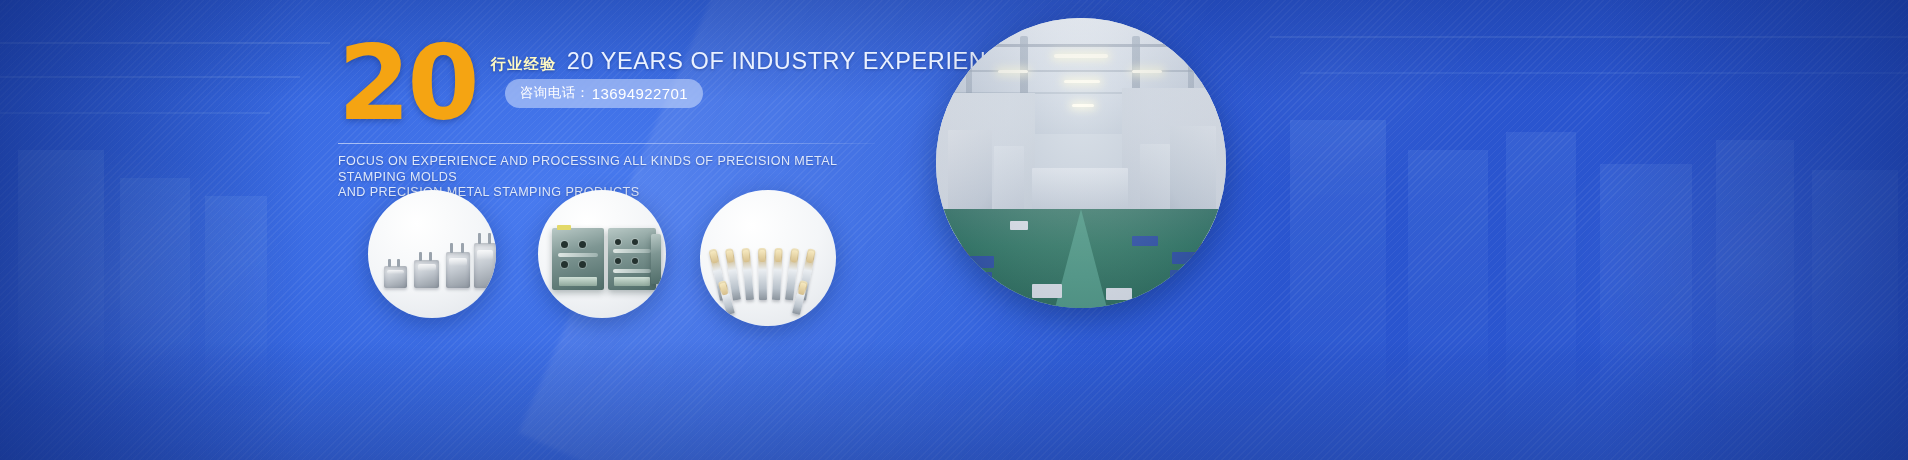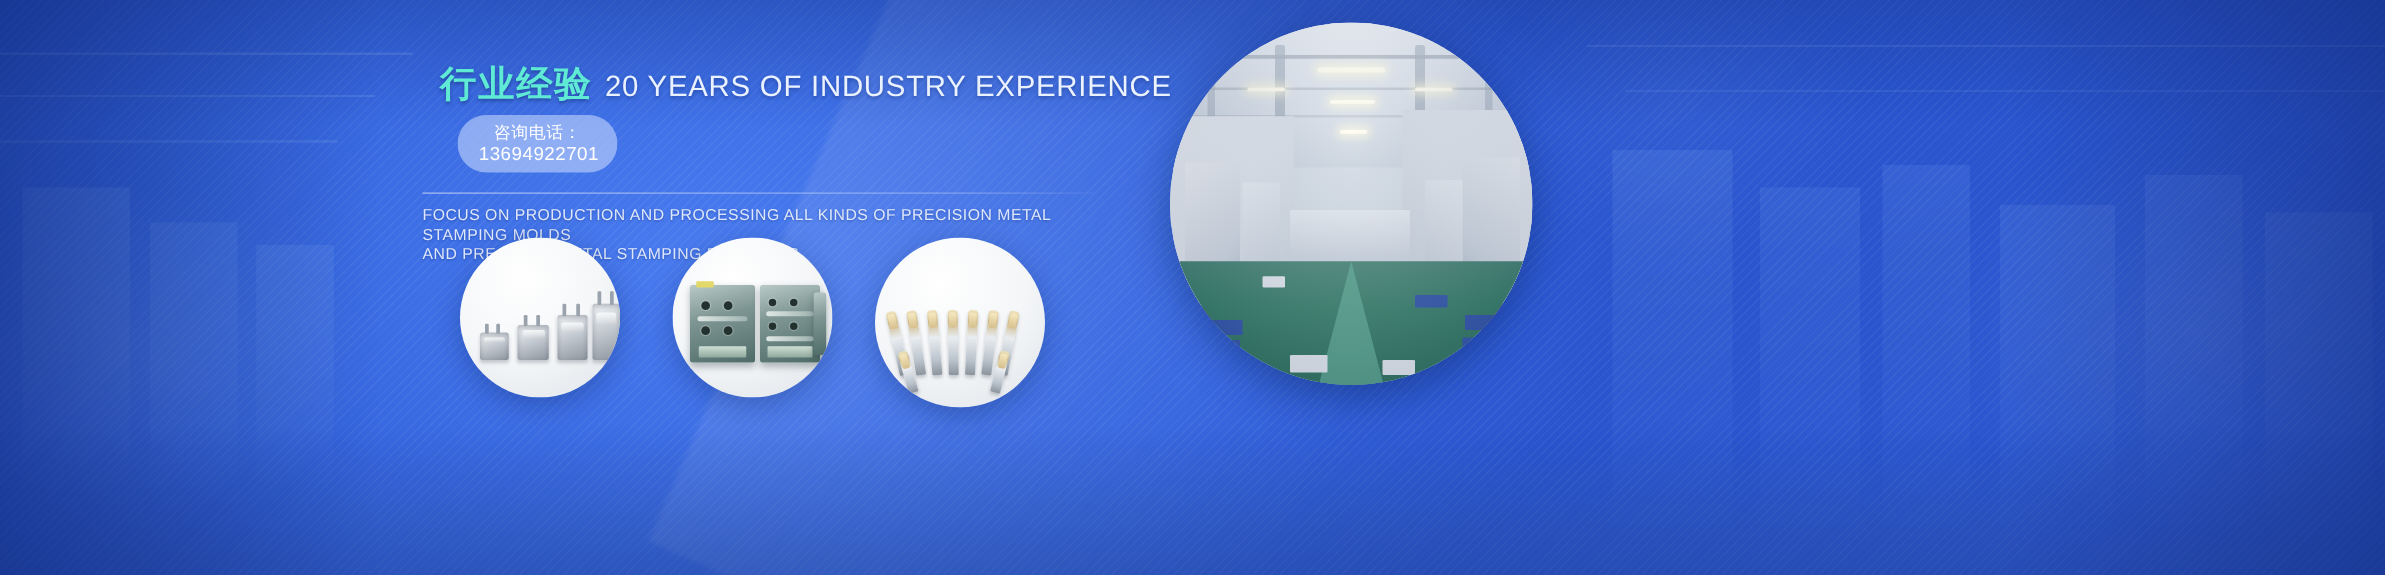--- a/index.html
+++ b/index.html
@@ -93,21 +93,21 @@
     letter-spacing:-3px;
     margin-top:4px;
     text-shadow:0 2px 6px rgba(10,30,90,.35);
   }
 
   .head-right { margin-left:14px; padding-top:12px; }
 
   .line1 { display:flex; align-items:baseline; white-space:nowrap; }
   .cn-small {
     font-family:"DejaVu Sans", sans-serif;
-    font-size:29px; font-weight:700; color:#5eead4;
+    font-size:15px; font-weight:700; color:#fef9c3;
     letter-spacing:1.5px;
     text-shadow:0 1px 3px rgba(10,30,90,.45);
   }
   .en-head {
     font-size:23.5px; color:#eaf1ff; font-weight:400;
     letter-spacing:.6px; margin-left:10px;
     text-shadow:0 1px 3px rgba(10,30,90,.35);
   }
 
   .line2 { display:flex; align-items:center; margin-top:4px; white-space:nowrap; }
@@ -117,21 +117,20 @@
     letter-spacing:1px;
     text-shadow:0 2px 4px rgba(10,30,90,.45);
   }
   .tel-pill {
     margin-left:14px;
     background:rgba(214,228,255,.52);
     border-radius:999px;
     padding:5px 15px 6px;
     display:flex; align-items:center;
     backdrop-filter:blur(1px);
-    flex-direction:column;
   }
   .tel-label {
     font-family:"DejaVu Sans", sans-serif;
     font-size:13.5px; color:#ffffff; letter-spacing:.5px;
   }
   .tel-num {
     font-size:15px; color:#ffffff; letter-spacing:.4px; margin-left:2px;
   }
 
   .rule {
@@ -274,20 +273,21 @@
   <div class="bg-base"></div>
   <div class="bg-ghost"></div>
   <div class="bg-ghost2"></div>
   <div class="bg-sheen"></div>
   <div class="bg-stripes"></div>
   <div class="bg-vignette"></div>
 
   <div class="copy">
 
     <div class="headline-row">
+      <div class="num20">20</div>
 
       <div class="head-right">
 
         <div class="line1">
           <span class="cn-small">行业经验</span>
           <span class="en-head">20 YEARS OF INDUSTRY EXPERIENCE</span>
         </div>
 
         <div class="line2">
 
@@ -296,21 +296,21 @@
             <span class="tel-num">13694922701</span>
           </div>
         </div>
 
       </div>
     </div>
 
     <div class="rule"></div>
 
     <div class="subcopy">
-      <div>FOCUS ON PRODUCTION AND PROCESSING ALL KINDS OF PRECISION METAL STAMPING MOLDS</div>
+      <div>FOCUS ON EXPERIENCE AND PROCESSING ALL KINDS OF PRECISION METAL STAMPING MOLDS</div>
       <div>AND PRECISION METAL STAMPING PRODUCTS</div>
     </div>
   </div>
 
   <div class="prod p1">
     <div class="prod-bg"></div>
     <div class="conn c1">
       <div class="pin" style="left:4px;top:-7px;height:8px;"></div>
       <div class="pin" style="left:13px;top:-7px;height:8px;"></div>
     </div>

